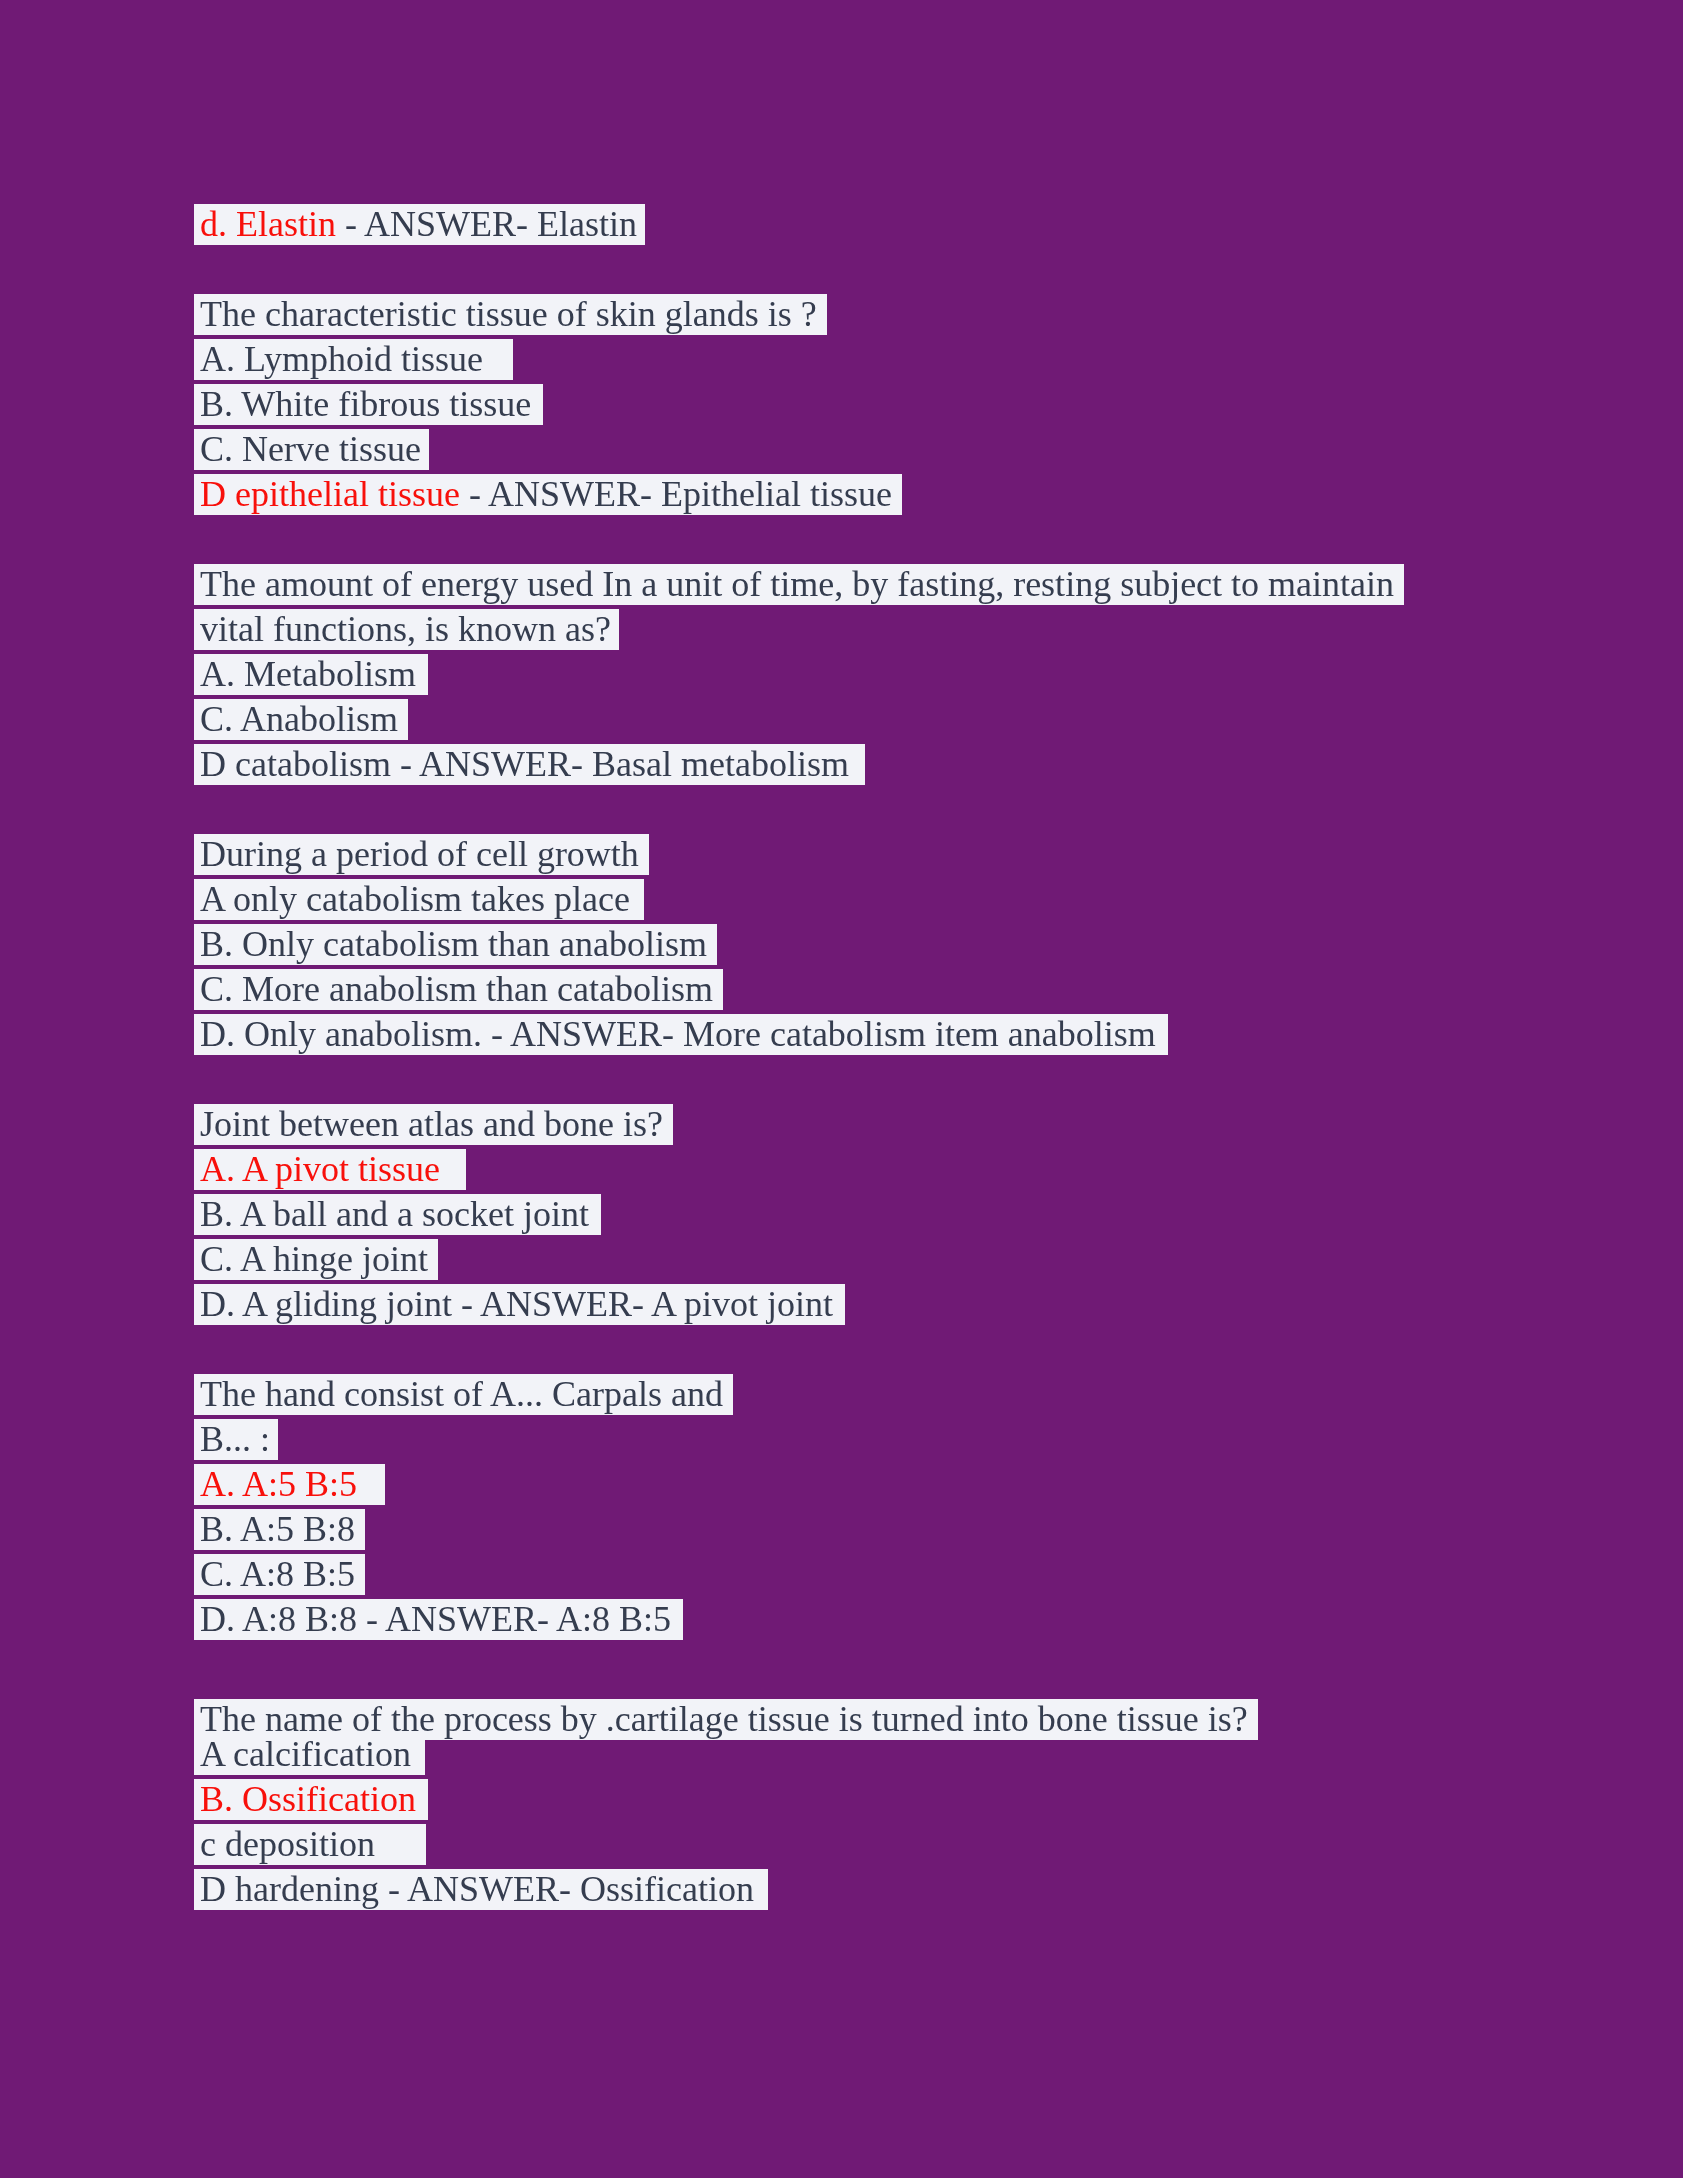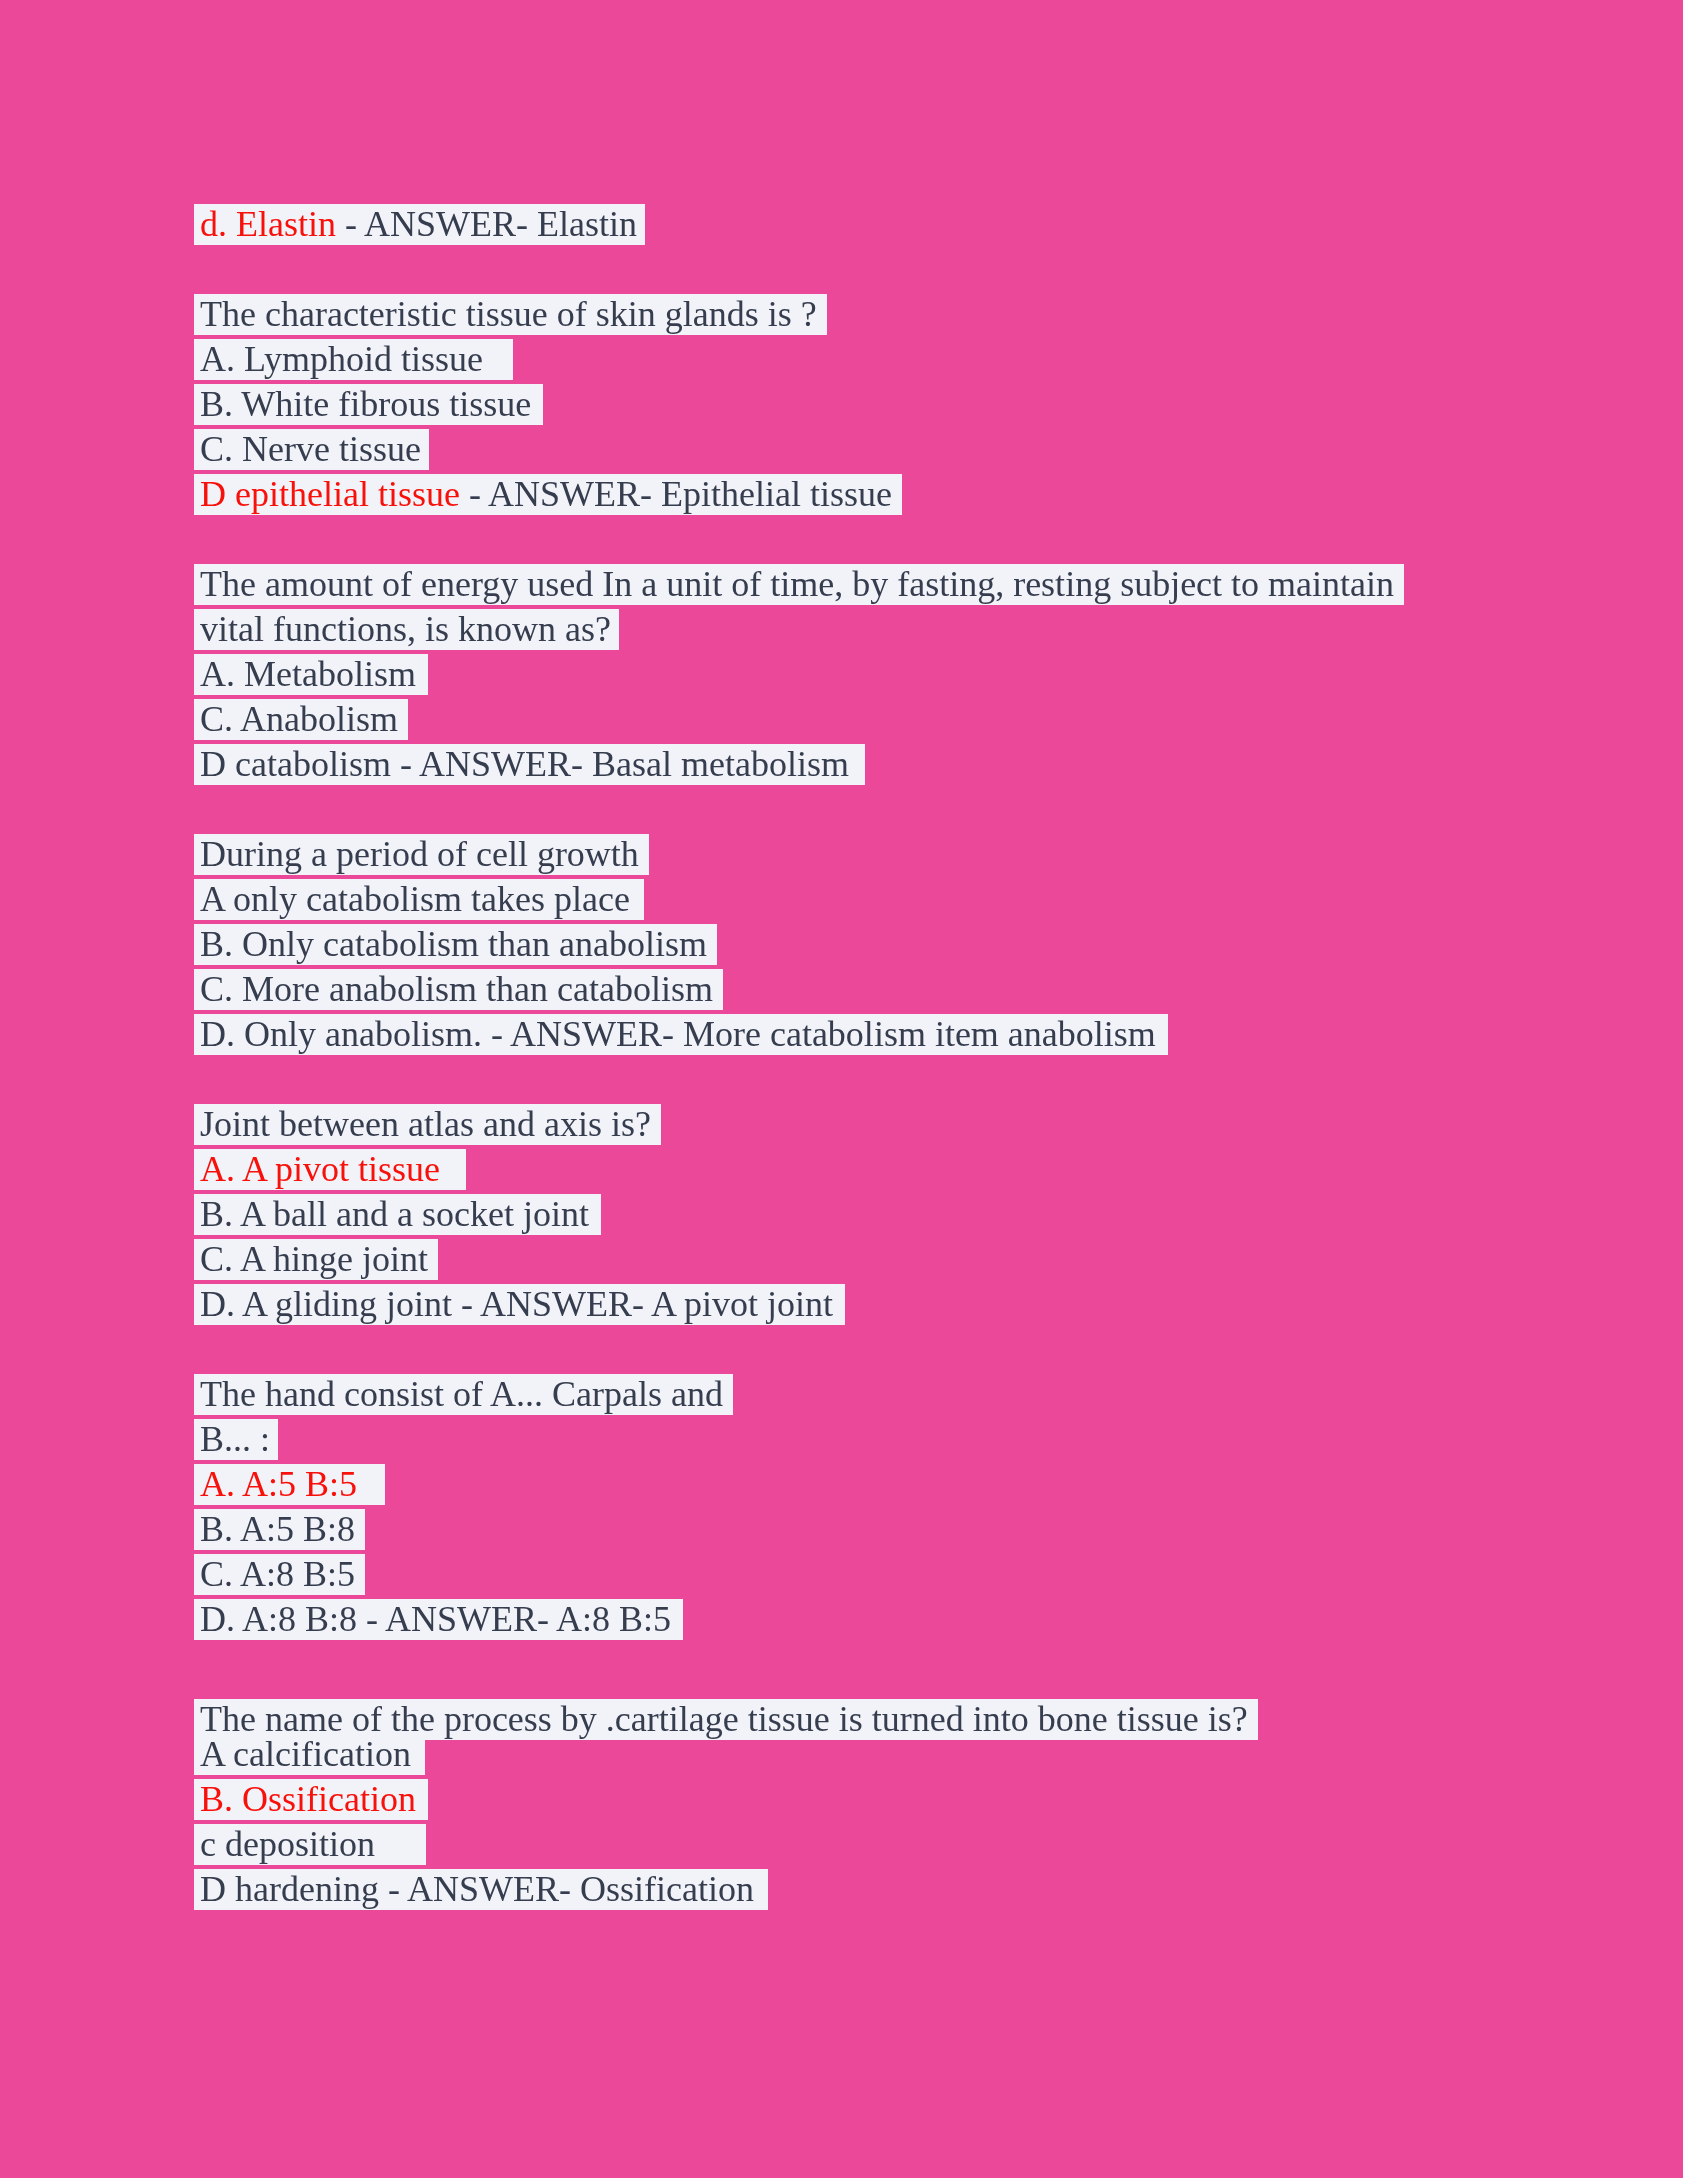--- a/index.html
+++ b/index.html
@@ -32,21 +32,21 @@
     padding-left: 6px;
     margin-left: -6px;
   }
   .seg-dark { color: var(--text-dark, #353d4f); }
   .seg-red  { color: var(--text-red, #f8100b); }
   .blank { background: transparent; }
 </style>
 </head>
 <body>
 
-<div class="page" style="--text-dark: #353d4f; --text-red: #f8100b; --hl: #f2f3f8; background: #ec4899; width: 1683px; height: 2178px;">
+<div class="page" style="--text-dark: #353d4f; --text-red: #f8100b; --hl: #f2f3f8; background: #701a75; width: 1683px; height: 2178px;">
   <div class="content">
       <div class="line"><span class="hl" style="padding-right: 8px;"><span class="seg-red">d. Elastin</span><span class="seg-dark"> - ANSWER- Elastin</span></span></div>
       <div class="line blank"></div>
       <div class="line"><span class="hl" style="padding-right: 10px;"><span class="seg-dark">The characteristic tissue of skin glands is ?</span></span></div>
       <div class="line"><span class="hl" style="padding-right: 30px;"><span class="seg-dark">A. Lymphoid tissue</span></span></div>
       <div class="line"><span class="hl" style="padding-right: 12px;"><span class="seg-dark">B. White fibrous tissue</span></span></div>
       <div class="line"><span class="hl" style="padding-right: 8px;"><span class="seg-dark">C. Nerve tissue</span></span></div>
       <div class="line"><span class="hl" style="padding-right: 10px;"><span class="seg-red">D epithelial tissue</span><span class="seg-dark"> - ANSWER- Epithelial tissue</span></span></div>
       <div class="line blank"></div>
       <div class="line"><span class="hl" style="padding-right: 10px;"><span class="seg-dark">The amount of energy used In a unit of time, by fasting, resting subject to maintain</span></span></div>
@@ -54,21 +54,21 @@
       <div class="line"><span class="hl" style="padding-right: 12px;"><span class="seg-dark">A. Metabolism</span></span></div>
       <div class="line"><span class="hl" style="padding-right: 10px;"><span class="seg-dark">C. Anabolism</span></span></div>
       <div class="line"><span class="hl" style="padding-right: 16px;"><span class="seg-dark">D catabolism - ANSWER- Basal metabolism</span></span></div>
       <div class="line blank"></div>
       <div class="line"><span class="hl" style="padding-right: 10px;"><span class="seg-dark">During a period of cell growth</span></span></div>
       <div class="line"><span class="hl" style="padding-right: 14px;"><span class="seg-dark">A only catabolism takes place</span></span></div>
       <div class="line"><span class="hl" style="padding-right: 10px;"><span class="seg-dark">B. Only catabolism than anabolism</span></span></div>
       <div class="line"><span class="hl" style="padding-right: 10px;"><span class="seg-dark">C. More anabolism than catabolism</span></span></div>
       <div class="line"><span class="hl" style="padding-right: 12px;"><span class="seg-dark">D. Only anabolism. - ANSWER- More catabolism item anabolism</span></span></div>
       <div class="line blank"></div>
-      <div class="line"><span class="hl" style="padding-right: 10px;"><span class="seg-dark">Joint between atlas and axis is?</span></span></div>
+      <div class="line"><span class="hl" style="padding-right: 10px;"><span class="seg-dark">Joint between atlas and bone is?</span></span></div>
       <div class="line"><span class="hl" style="padding-right: 26px;"><span class="seg-red">A. A pivot tissue</span></span></div>
       <div class="line"><span class="hl" style="padding-right: 12px;"><span class="seg-dark">B. A ball and a socket joint</span></span></div>
       <div class="line"><span class="hl" style="padding-right: 10px;"><span class="seg-dark">C. A hinge joint</span></span></div>
       <div class="line"><span class="hl" style="padding-right: 12px;"><span class="seg-dark">D. A gliding joint - ANSWER- A pivot joint</span></span></div>
       <div class="line blank"></div>
       <div class="line"><span class="hl" style="padding-right: 10px;"><span class="seg-dark">The hand consist of A... Carpals and</span></span></div>
       <div class="line"><span class="hl" style="padding-right: 8px;"><span class="seg-dark">B... :</span></span></div>
       <div class="line"><span class="hl" style="padding-right: 28px;"><span class="seg-red">A. A:5 B:5</span></span></div>
       <div class="line"><span class="hl" style="padding-right: 10px;"><span class="seg-dark">B. A:5 B:8</span></span></div>
       <div class="line"><span class="hl" style="padding-right: 10px;"><span class="seg-dark">C. A:8 B:5</span></span></div>

